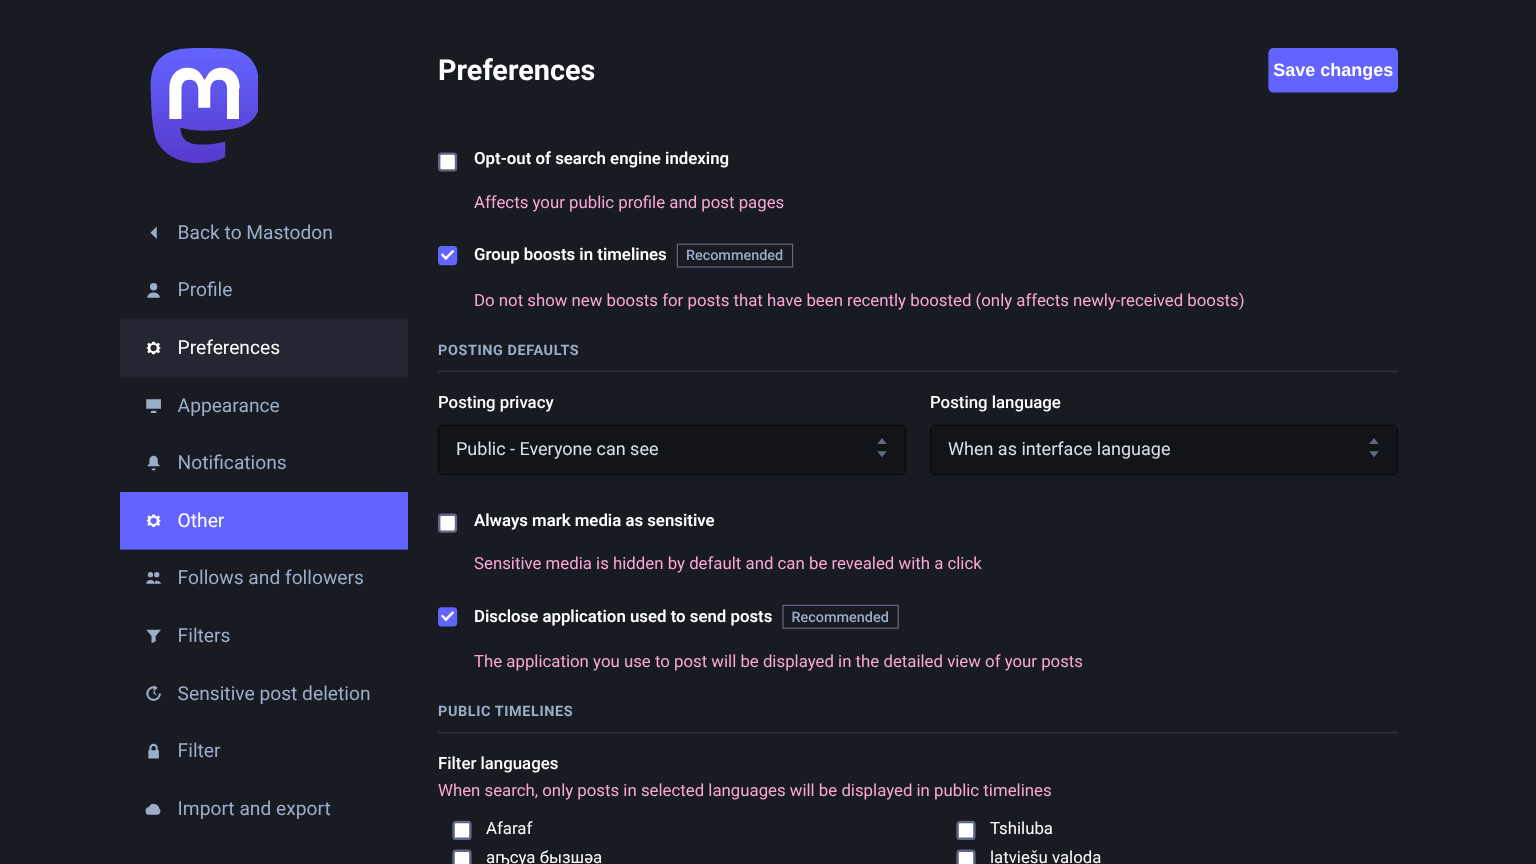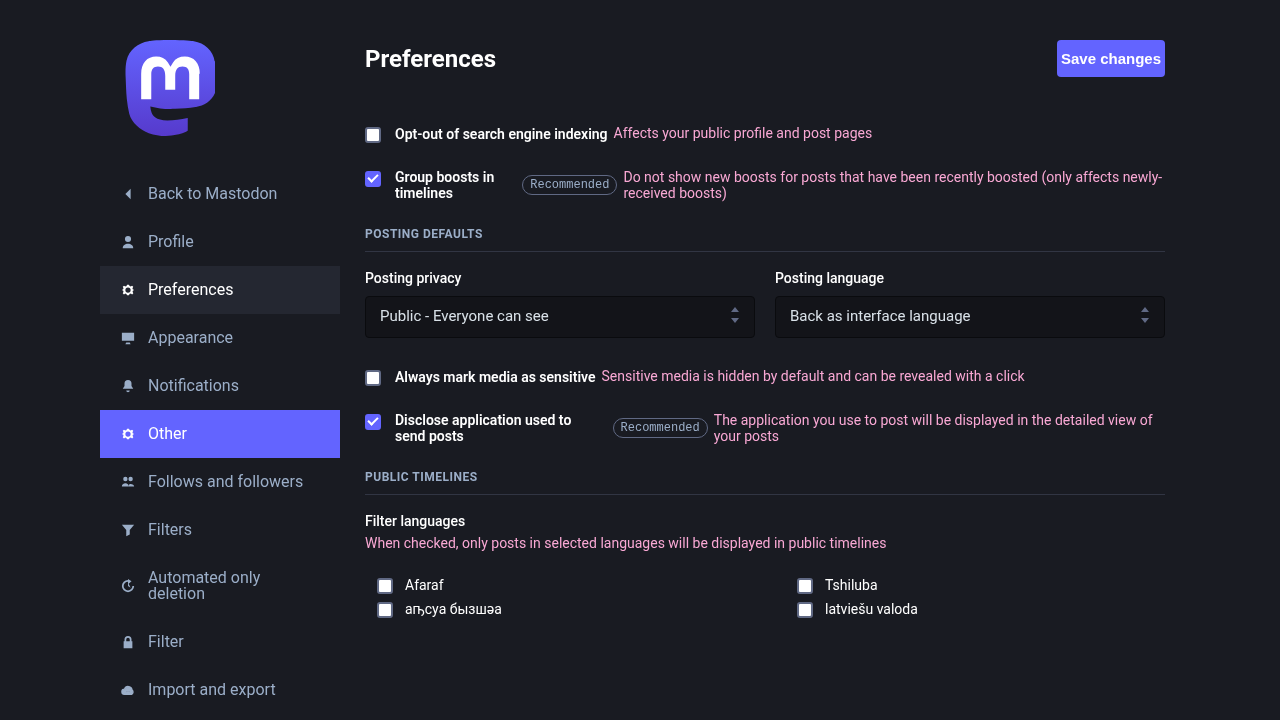--- a/index.html
+++ b/index.html
@@ -85,21 +85,21 @@
     color: #fff;
     border: none;
     border-radius: 4px;
     padding: 10px 4px;
     font-size: 15px;
     font-weight: 600;
     cursor: pointer;
   }
 
   .check-row { display: flex; gap: 14px; margin-bottom: 26px; }
-  .check-col { display: flex; flex-direction: row; gap: 6px; }
+  .check-col { display: flex; flex-direction: column; gap: 20px; }
   .check-label {
     display: flex;
     align-items: center;
     gap: 8px;
     font-size: 14px;
     font-weight: 600;
     color: #fff;
   }
   .hint { font-size: 14px; color: #f9a8d4; }
   input[type=checkbox] {
@@ -123,26 +123,25 @@
     position: absolute;
     left: 3px; top: -1px;
     width: 4px; height: 8px;
     border: solid #fff;
     border-width: 0 2px 2px 0;
     transform: rotate(45deg);
   }
 
   .badge {
     border: 1px solid #606984;
-    border-radius: 10px;
+    border-radius: 0;
     padding: 2px 7px;
     font-size: 12px;
     font-weight: 500;
     color: #9baec8;
-    font-family: Liberation Mono, monospace;
   }
 
   .section-title {
     font-size: 12px;
     font-weight: 700;
     letter-spacing: 0.5px;
     color: #9baec8;
     text-transform: uppercase;
     border-bottom: 1px solid #313543;
     padding-bottom: 10px;
@@ -279,21 +278,21 @@
           <span>Filters</span>
         </a>
       </li>
       <li>
         <a>
           <span class="icon">
             <svg viewBox="0 0 16 16">
               <path d="M8 1a7 7 0 107 7H13a5 5 0 11-5-5v3l4-3.5L8 0zM8 4v4l3 2"></path>
             </svg>
           </span>
-          <span>Automated only deletion</span>
+          <span>Sensitive post deletion</span>
         </a>
       </li>
       <li>
         <a>
           <span class="icon">
             <svg viewBox="0 0 16 16">
               <path d="M4 7V5a4 4 0 118 0v2h1v8H3V7zm2 0h4V5a2 2 0 10-4 0z"></path>
             </svg>
           </span>
           <span>Filter</span>
@@ -347,21 +346,21 @@
       <div class="select">
         <span>Public - Everyone can see</span>
         <span class="select-caret"><svg viewBox="0 0 10 16">
               <path d="M5 0l4 5H1zM5 16l4-5H1z"></path>
             </svg></span>
       </div>
     </div>
     <div class="select-group">
       <div class="select-label">Posting language</div>
       <div class="select">
-        <span>Back as interface language</span>
+        <span>When as interface language</span>
         <span class="select-caret"><svg viewBox="0 0 10 16">
               <path d="M5 0l4 5H1zM5 16l4-5H1z"></path>
             </svg></span>
       </div>
     </div>
   </div>
 
   <div class="check-row">
     <input type="checkbox" id="cb-sensitive" style="">
     <div class="check-col">
@@ -378,23 +377,23 @@
       <div class="check-label">
           <span>Disclose application used to send posts</span>
           <span class="badge">Recommended</span>
         </div>
       <div class="hint">The application you use to post will be displayed in the detailed view of your posts</div>
     </div>
   </div>
 
   <div class="section-title">Public timelines</div>
 
-  <div style="margin-bottom:22px">
+  <div style="margin-bottom:12px">
     <div class="select-label" style="margin-bottom:6px">Filter languages</div>
-    <div class="hint">When checked, only posts in selected languages will be displayed in public timelines</div>
+    <div class="hint">When search, only posts in selected languages will be displayed in public timelines</div>
   </div>
 
   <div class="lang-grid">
     <div class="lang-col" id="lang-col1">
         <label class="lang-item">
           <input type="checkbox" style="">
           <span>Afaraf</span>
         </label>
         <label class="lang-item">
           <input type="checkbox" style="">

